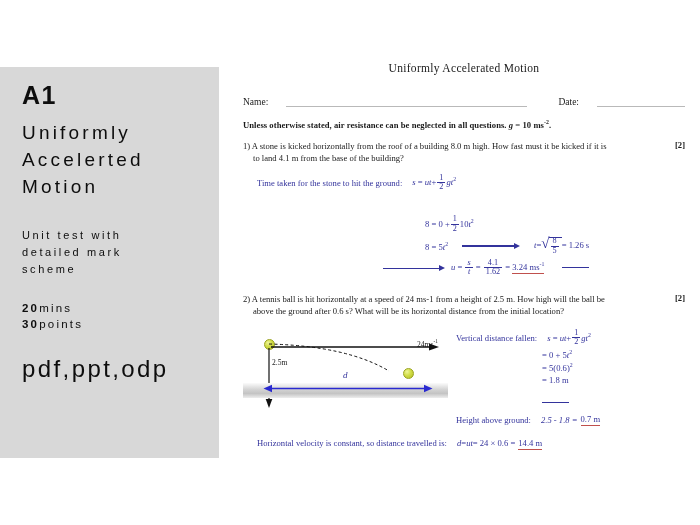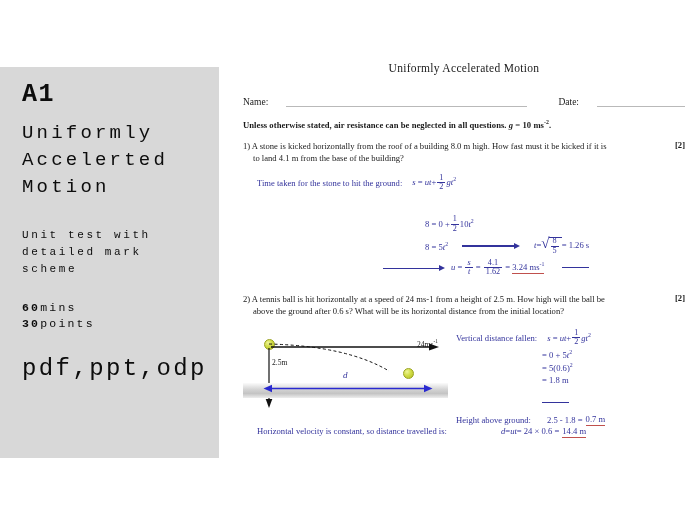--- a/index.html
+++ b/index.html
@@ -14,21 +14,21 @@
   }
 
   
   #cover-panel {
     position: absolute;
     left: 0; top: 67px;
     width: 219px; height: 391px;
     background: #d8d8d8;
     box-sizing: border-box;
     padding: 14px 0 0 22px;
-    font-family: Liberation Mono, monospace;
+    font-family: Liberation Sans, sans-serif;
     color: #0d0d0d;
   }
   #cover-code {
     font-size: 25px;
     font-weight: bold;
     letter-spacing: 1.5px;
     line-height: 1.15;
     margin-bottom: 10px;
   }
   .cover-title-line {
@@ -235,42 +235,42 @@
   #label-d {
     position: absolute;
     left: 100px; top: 44px;
     font-size: 9px;
     font-style: italic;
     color: #33339c;
   }
 
   .calc-row { margin-top: 2px; display: flex; align-items: center;}
   .calc-indent { padding-left: 56px; }
-  #q2-final { display: flex; align-items: center; gap: 44px;}
+  #q2-final { margin-top: 12px; display: flex; align-items: center;}
 </style>
 </head>
 <body>
 
 <div id="cover-panel">
   <div id="cover-code">A1</div>
 
   <div>
     <div class="cover-title-line">Uniformly</div>
     <div class="cover-title-line">Accelerted</div>
     <div class="cover-title-line">Motion</div>
   </div>
 
   <div id="cover-sub">
     <div class="cover-sub-line">Unit test with</div>
     <div class="cover-sub-line">detailed mark</div>
     <div class="cover-sub-line">scheme</div>
   </div>
 
   <div id="cover-stats">
-    <div class="cover-stat-line"><span class="cover-stat-num">60</span><span>mins</span></div>
+    <div class="cover-stat-line"><span class="cover-stat-num">20</span><span>mins</span></div>
     <div class="cover-stat-line"><span class="cover-stat-num">30</span><span>points</span></div>
   </div>
 
   <div id="cover-formats">pdf,ppt,odp</div>
 </div>
 
 <div id="worksheet">
 
   <div id="ws-title">Uniformly Accelerated Motion</div>
 
@@ -413,21 +413,21 @@
         <div class="calc-row calc-indent" style="padding-left:86px;">
           <span class="mth up"><span>= 5(0.6)</span><sup>2</sup></span>
         </div>
 
         <div class="calc-row calc-indent" style="padding-left:86px;">
           <span class="mth up ul-blue">= 1.8 m</span>
         </div>
 
         <div class="calc-row" style="margin-top:11px;">
           <span class="work-label">Height above ground:</span>
-          <span class="mth up" style="margin-left:16px;">2.5 - 1.8 =</span>
+          <span class="mth up" style="margin-left:10px;font-style:italic;">2.5 - 1.8 =</span>
           <span class="mth up ul-red" style="margin-left:3px;">0.7 m</span>
         </div>
       </div>
     </div>
 
     <div id="q2-final" class="work" style="margin-left:14px;">
       <span class="work-label">Horizontal velocity is constant, so distance travelled is:</span>
       <span class="mth" style="margin-left:10px;">
         <span>d</span><span class="up">=</span><span>ut</span><span class="up">= 24 × 0.6 =</span><span class="up ul-red" style="margin-left:3px;">14.4 m</span>
       </span>

